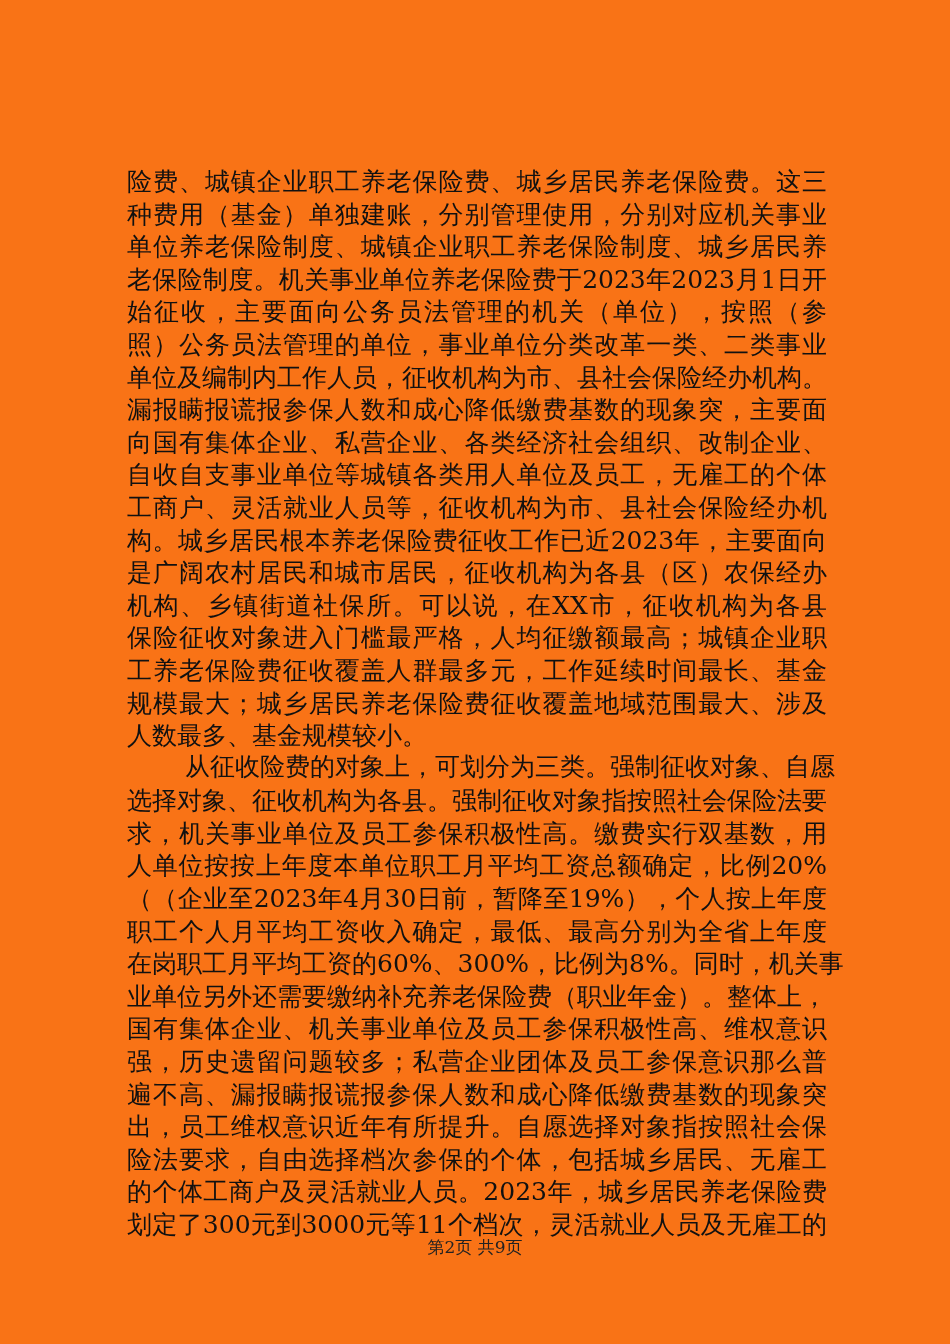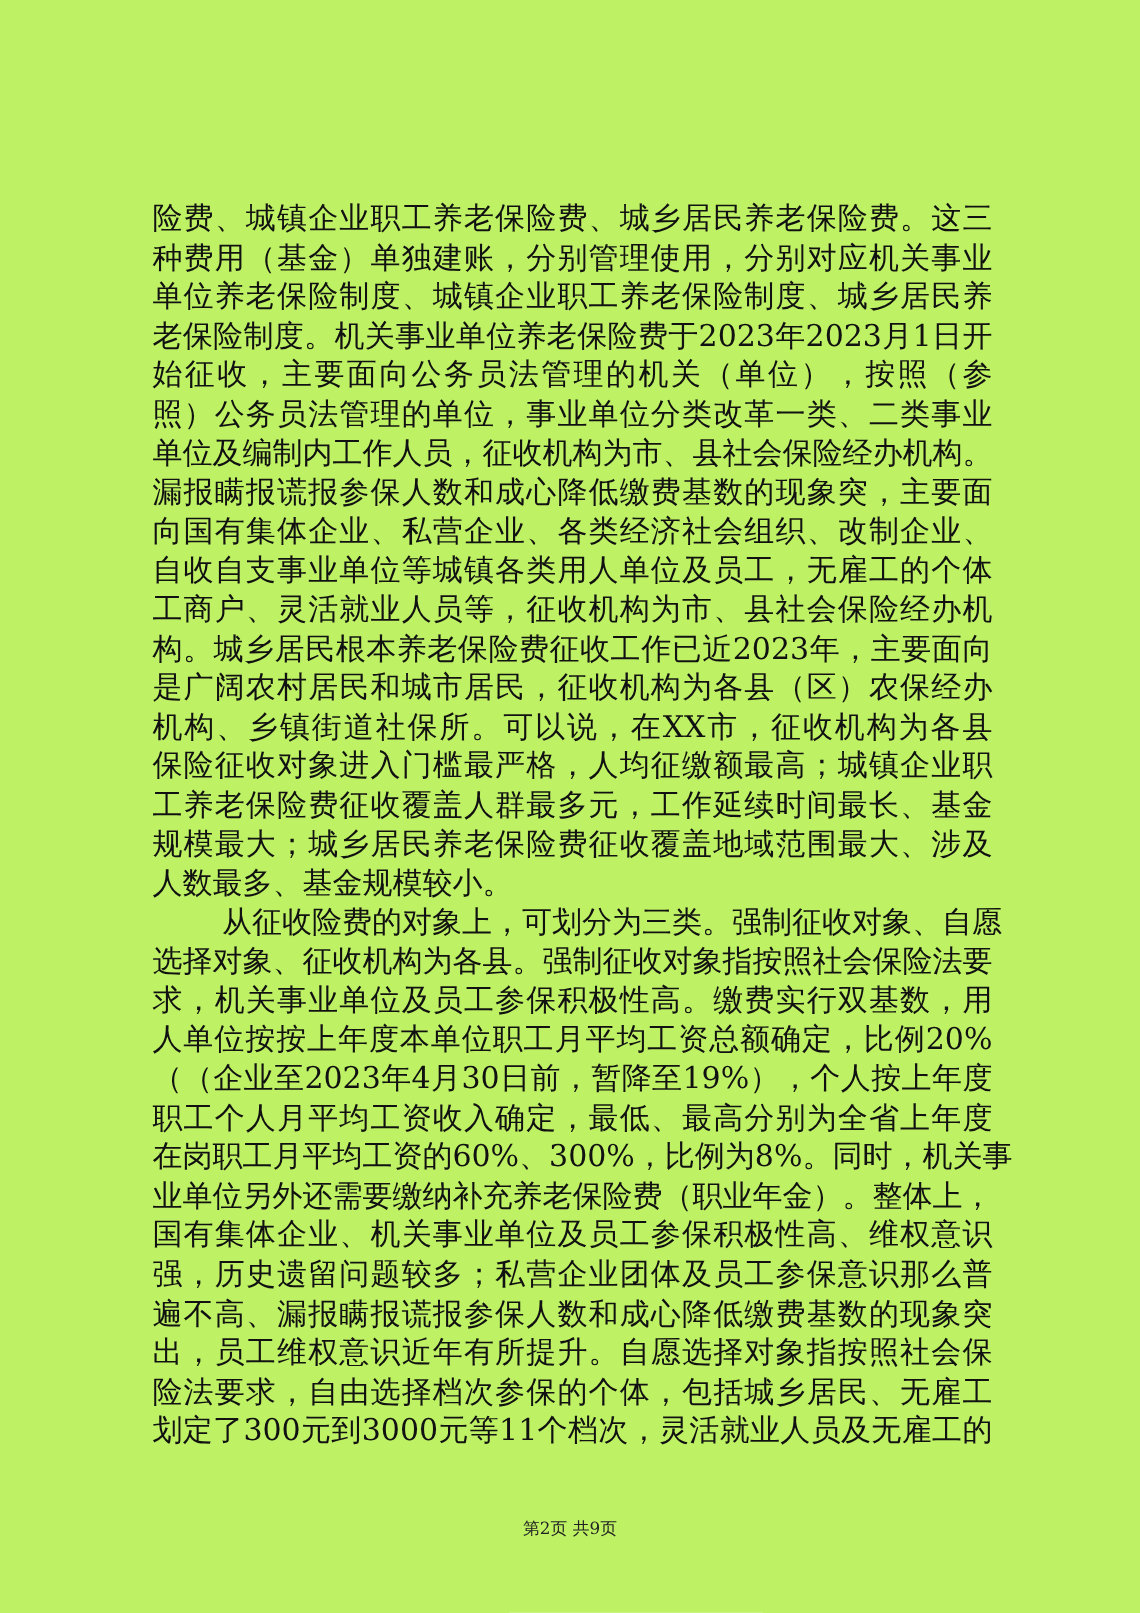--- a/index.html
+++ b/index.html
@@ -14,21 +14,21 @@
       overflow: hidden;
       font-family: "DejaVu Serif", "Liberation Serif", serif;
       color: #111111;
     }
     .page {
       position: absolute;
       left: 0;
       top: 0;
       width: 950px;
       height: 1344px;
-      background: #bef264;
+      background: #f97316;
     }
     .body-text {
       position: absolute;
       left: 127px;
       top: 166px;
       width: 700px;
     }
     .line {
       display: block;
       height: 32.6px;
@@ -37,30 +37,30 @@
       white-space: nowrap;
       text-align: justify;
       text-align-last: justify;
       letter-spacing: 0;
     }
     .line.last {
       text-align-last: left;
     }
     .line.indent {
       padding-left: 58px;
+      font-family: Liberation Mono, monospace;
     }
     .footer {
       position: absolute;
       left: 0;
       top: 1236px;
       width: 950px;
       text-align: center;
-      font-size: 14px;
+      font-size: 17px;
       color: #222222;
-      margin-top: 29px;
     }
   </style>
 </head>
 <body>
 
 <div class="page">
   <div class="body-text">
 
     <span class="line">险费、城镇企业职工养老保险费、城乡居民养老保险费。这三</span>
     <span class="line">种费用（基金）单独建账，分别管理使用，分别对应机关事业</span>
@@ -87,19 +87,20 @@
     <span class="line">人单位按按上年度本单位职工月平均工资总额确定，比例20%</span>
     <span class="line">（（企业至2023年4月30日前，暂降至19%），个人按上年度</span>
     <span class="line">职工个人月平均工资收入确定，最低、最高分别为全省上年度</span>
     <span class="line">在岗职工月平均工资的60%、300%，比例为8%。同时，机关事</span>
     <span class="line">业单位另外还需要缴纳补充养老保险费（职业年金）。整体上，</span>
     <span class="line">国有集体企业、机关事业单位及员工参保积极性高、维权意识</span>
     <span class="line">强，历史遗留问题较多；私营企业团体及员工参保意识那么普</span>
     <span class="line">遍不高、漏报瞒报谎报参保人数和成心降低缴费基数的现象突</span>
     <span class="line">出，员工维权意识近年有所提升。自愿选择对象指按照社会保</span>
     <span class="line">险法要求，自由选择档次参保的个体，包括城乡居民、无雇工</span>
+    <span class="line">的个体工商户及灵活就业人员。2023年，城乡居民养老保险费</span>
     <span class="line">划定了300元到3000元等11个档次，灵活就业人员及无雇工的</span>
   </div>
 
   <div class="footer">
     <span>第2页  共9页</span>
   </div>
 </div>
 
 </body></html>

